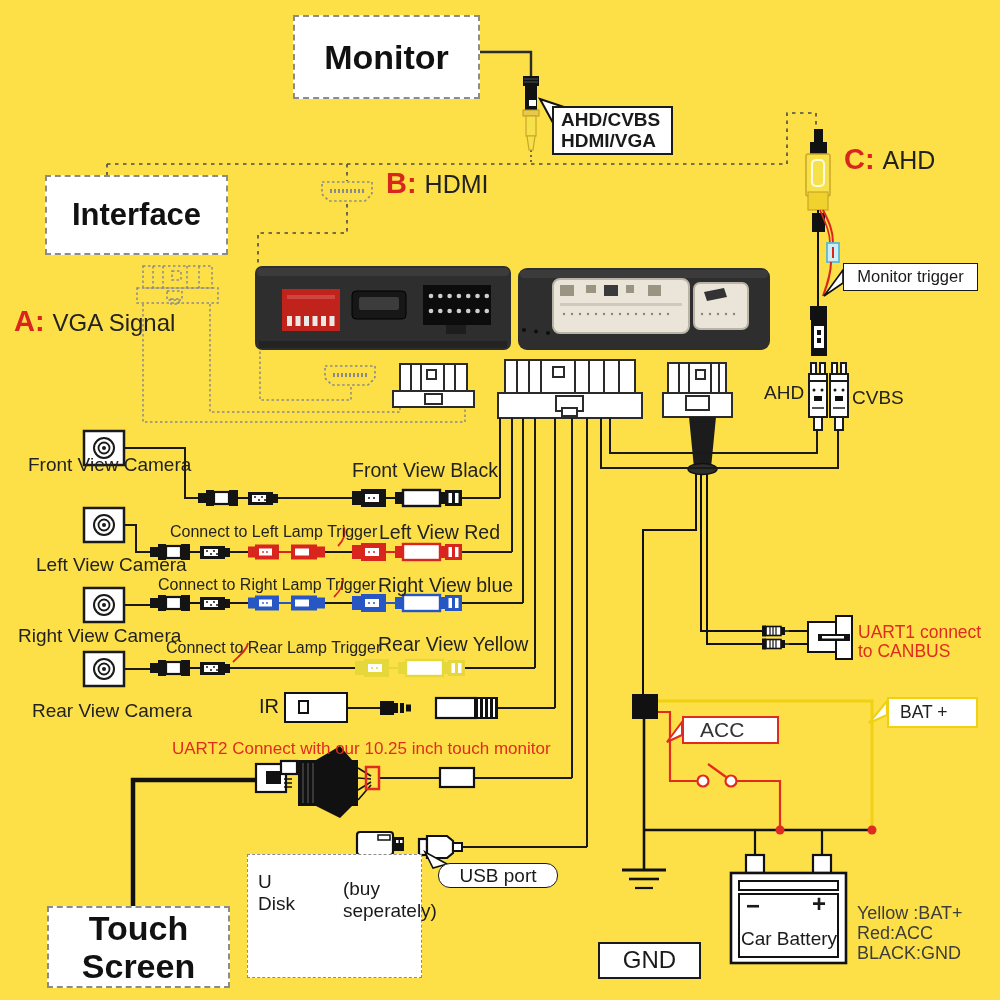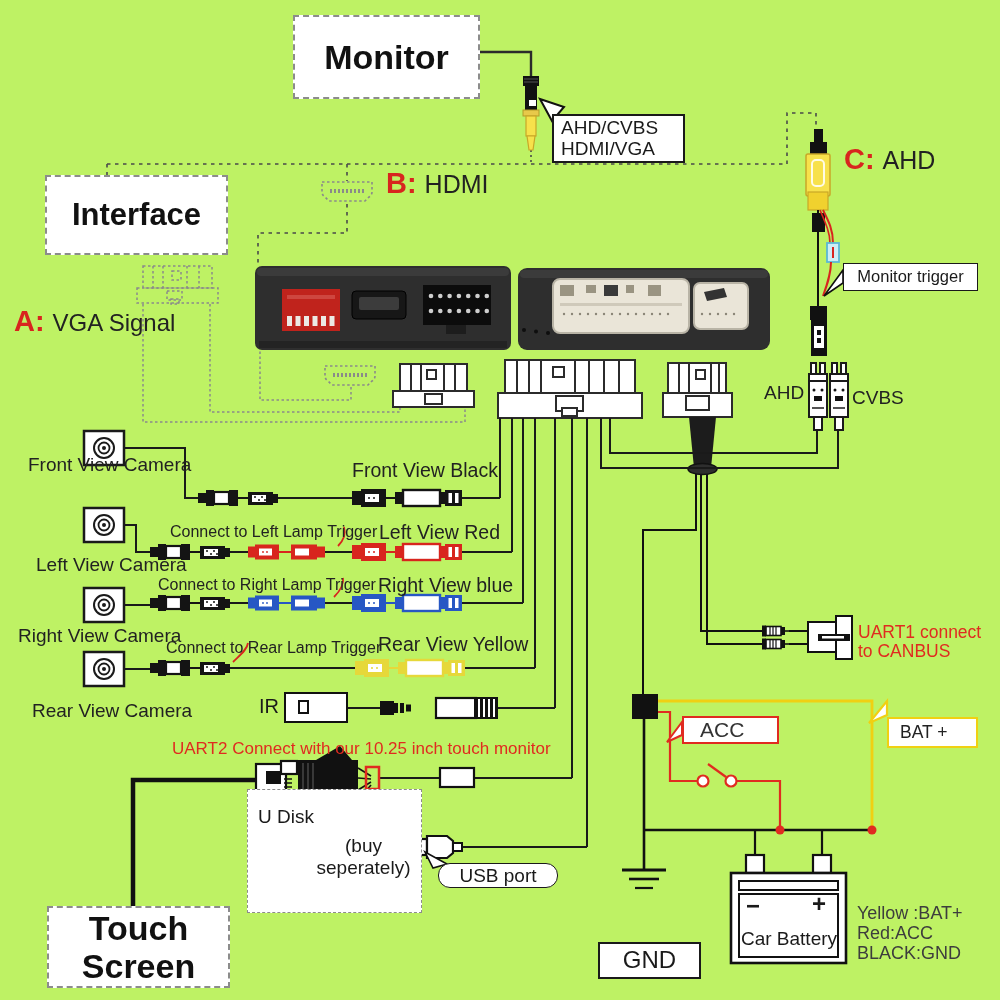--- a/index.html
+++ b/index.html
@@ -1,16 +1,16 @@
 <!DOCTYPE html>
 <html><head>
 <meta charset="utf-8">
 <style>
   html,body{margin:0;padding:0;background:#fff;}
-  #stage{position:relative;width:1000px;height:1000px;background:#bef264;overflow:hidden;
+  #stage{position:relative;width:1000px;height:1000px;background:#fde047;overflow:hidden;
          font-family:"Liberation Sans","DejaVu Sans",sans-serif;color:#1a1a1a;}
   #wires{position:absolute;left:0;top:0;z-index:1;}
   .txt{position:absolute;z-index:2;white-space:nowrap;}
   .box-dashed{position:absolute;z-index:2;border:2px dashed #8c8c8c;background:#fff;
               display:flex;align-items:center;justify-content:center;text-align:center;}
   .big-title{font-weight:bold;color:#111;}
   .solid-box{position:absolute;z-index:2;border:2px solid #1a1a1a;background:#fff;}
   .sig{display:flex;align-items:baseline;gap:8px;}
   .sig .pfx{color:#d8251e;font-weight:bold;font-size:29px;}
   .sig .val{color:#222;font-size:25px;}
@@ -430,21 +430,21 @@
 
   <div class="box-dashed" style="left:45px;top:175px;width:179px;height:76px;">
     <span class="big-title" style="font-size:31px;">Interface</span>
   </div>
 
   <div class="box-dashed" style="left:47px;top:906px;width:179px;height:78px;flex-direction:column;line-height:38px;">
     <span class="big-title" style="font-size:34px;">Touch</span>
     <span class="big-title" style="font-size:34px;">Screen</span>
   </div>
 
-  <div class="solid-box" style="left:552px;top:114px;width:110px;height:44px;padding:1px 12px 0 7px;font-size:19px;line-height:21px;">
+  <div class="solid-box" style="left:552px;top:106px;width:110px;height:44px;padding:1px 0 0 7px;font-size:19px;line-height:21px;font-weight:bold;">
     <div>AHD/CVBS</div>
     <div>HDMI/VGA</div>
   </div>
 
   <div class="txt sig" style="left:386px;top:167px;">
     <span class="pfx">B:</span>
     <span class="val">HDMI</span>
   </div>
   <div class="txt sig" style="left:844px;top:143px;">
     <span class="pfx">C:</span>
@@ -483,25 +483,25 @@
 
   <div class="txt red-note" style="left:858px;top:615px;line-height:19px;font-size:17.5px;">
     <div>UART1 connect</div>
     <div>to CANBUS</div>
   </div>
 
   <div class="solid-box" style="left:682px;top:716px;width:77px;height:24px;border:2.2px solid #e02b20;font-size:21px;color:#333;padding-left:16px;line-height:24px;">
     <span>ACC</span>
   </div>
 
-  <div class="solid-box" style="left:887px;top:717px;width:76px;height:27px;border:2.5px solid #f0d012;font-size:17.5px;color:#222;padding-left:11px;line-height:27px;">
+  <div class="solid-box" style="left:887px;top:697px;width:76px;height:27px;border:2.5px solid #f0d012;font-size:17.5px;color:#222;padding-left:11px;line-height:27px;">
     <span>BAT +</span>
   </div>
 
-  <div class="box-dashed" style="left:247px;top:789px;width:163px;height:106px;border-width:1.5px;flex-direction:column;align-items:flex-start;justify-content:flex-start;padding:16px 0 0 10px;text-align:center;">
+  <div class="box-dashed" style="left:247px;top:854px;width:163px;height:106px;border-width:1.5px;flex-direction:row;align-items:flex-start;justify-content:flex-start;padding:16px 0 0 10px;text-align:left;">
     <span style="font-size:19px;">U Disk</span>
     <span style="font-size:19px;margin-top:7px;margin-left:48px;">(buy seperately)</span>
   </div>
 
   <div class="solid-box" style="left:438px;top:863px;width:118px;height:23px;border-width:1.8px;font-size:19px;text-align:center;line-height:23px;border-radius:12px;">
     <span>USB port</span>
   </div>
 
   <div class="solid-box" style="left:598px;top:905px;width:99px;height:33px;border-width:2px;font-size:24px;text-align:center;line-height:32px;margin-top:37px;">
     <span>GND</span>

